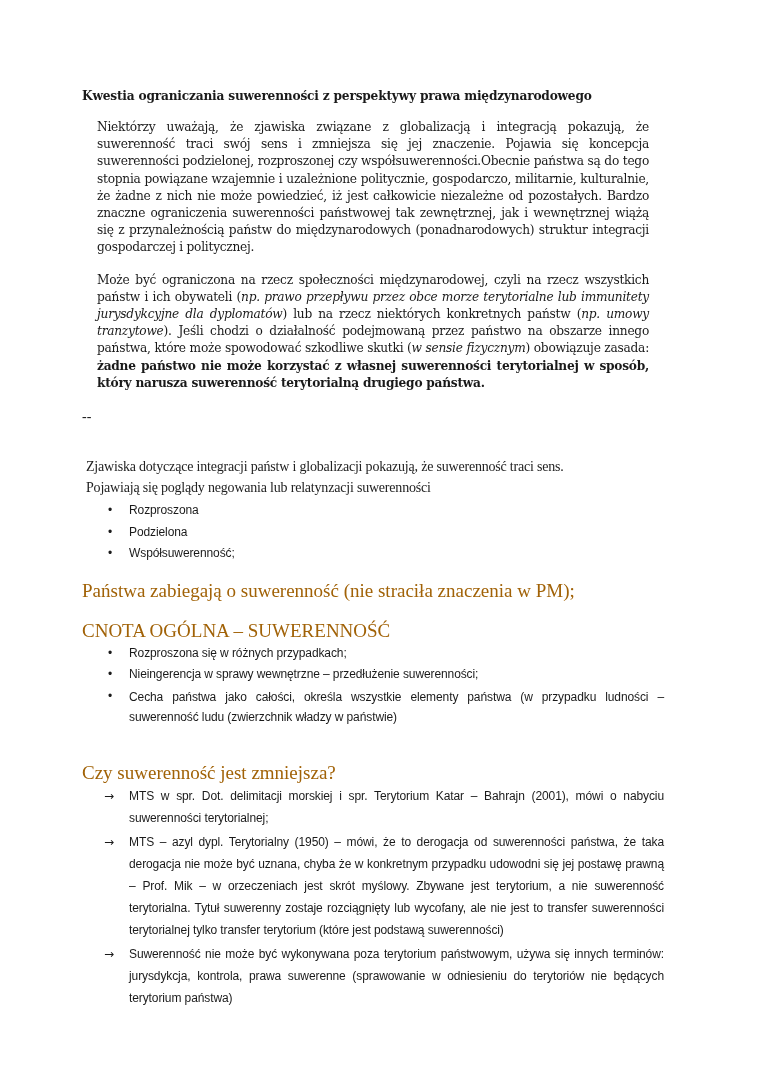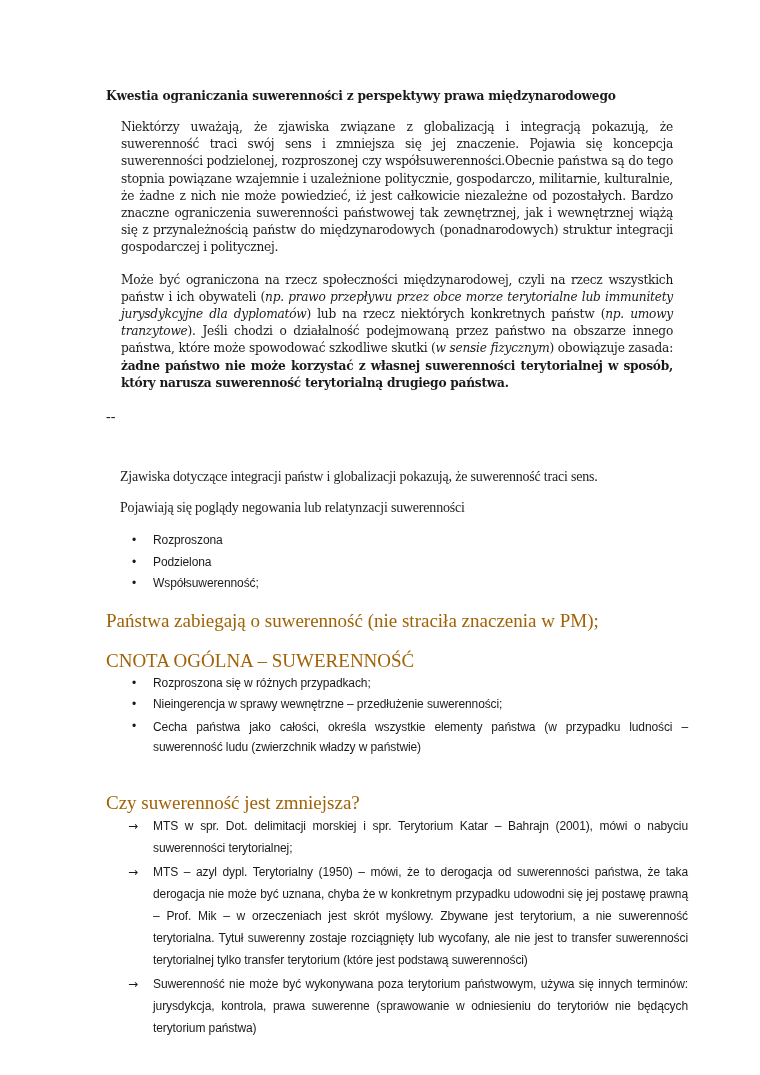--- a/index.html
+++ b/index.html
@@ -1,23 +1,23 @@
 <!DOCTYPE html>
 <html><head>
 <meta charset="utf-8">
 <style>
   html, body { margin: 0; padding: 0; background: #ffffff; }
   body { width: 760px; height: 1075px; position: relative; overflow: hidden; color: #1a1a1a; }
-  .page { position: absolute; left: 106px; top: 88px; width: 582px; }
+  .page { position: absolute; left: 82px; top: 88px; width: 582px; }
   h1.title { font-family: "DejaVu Serif", serif; font-weight: bold; font-size: 12.2px; margin: 0 0 14px 0; line-height: 16px; letter-spacing: -0.2px; }
   p.para { font-family: "DejaVu Serif", serif; font-size: 12.2px; line-height: 17.2px; margin: 15px; text-align: justify; letter-spacing: -0.25px; }
   p.para i { font-style: italic; }
   p.para b { font-weight: bold; }
   .dashes { font-family: "Liberation Serif", serif; font-size: 14px; margin: 14px 0 0 0; line-height: 20px; }
-  .tnr-line { font-family: "Liberation Serif", serif; font-size: 14px; line-height: 17px; margin: 14px; letter-spacing: -0.2px; color: #222; }
+  .tnr-line { font-family: "Liberation Serif", serif; font-size: 14px; line-height: 17px; margin: 4px; letter-spacing: -0.2px; color: #222; }
   ul.blist { list-style: none; margin: 0; padding: 0; }
   ul.blist li { position: relative; padding-left: 47px; font-family: "Liberation Sans", sans-serif; font-size: 12px; line-height: 21.5px; letter-spacing: -0.1px; text-align: justify; }
   ul.blist li .bullet { position: absolute; left: 26px; top: 0; font-size: 12px; }
   ul.blist li.wrap { line-height: 20px; padding-top: 1px; }
   .h-tnr { font-family: "Liberation Serif", serif; font-size: 19px; line-height: 24px; margin: 0; color: #a16207; }
   ul.alist { list-style: none; margin: 0; padding: 0; }
   ul.alist li { position: relative; padding-left: 47px; font-family: "Liberation Sans", sans-serif; font-size: 12px; line-height: 22px; text-align: justify; letter-spacing: -0.1px; margin-bottom: 2px; }
   ul.alist li .arrow { position: absolute; left: 22px; top: 0; font-family: "DejaVu Sans", sans-serif; font-size: 12px; }
 </style>
 </head>

